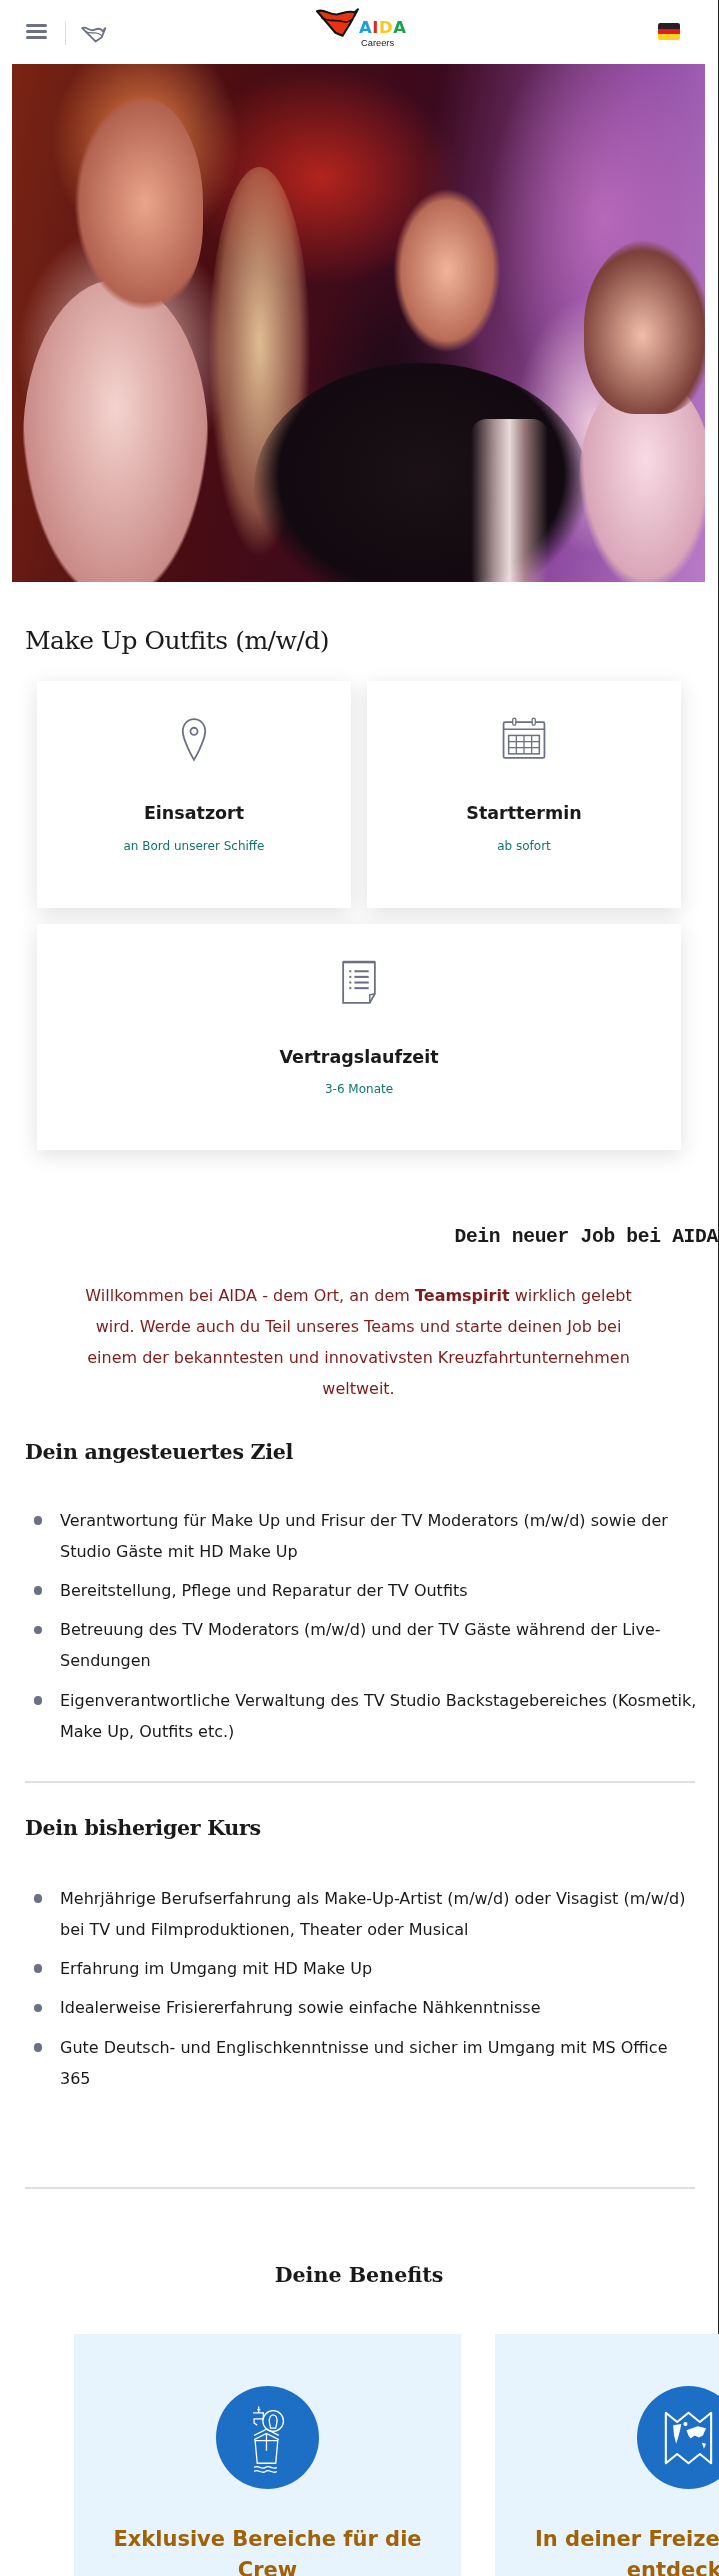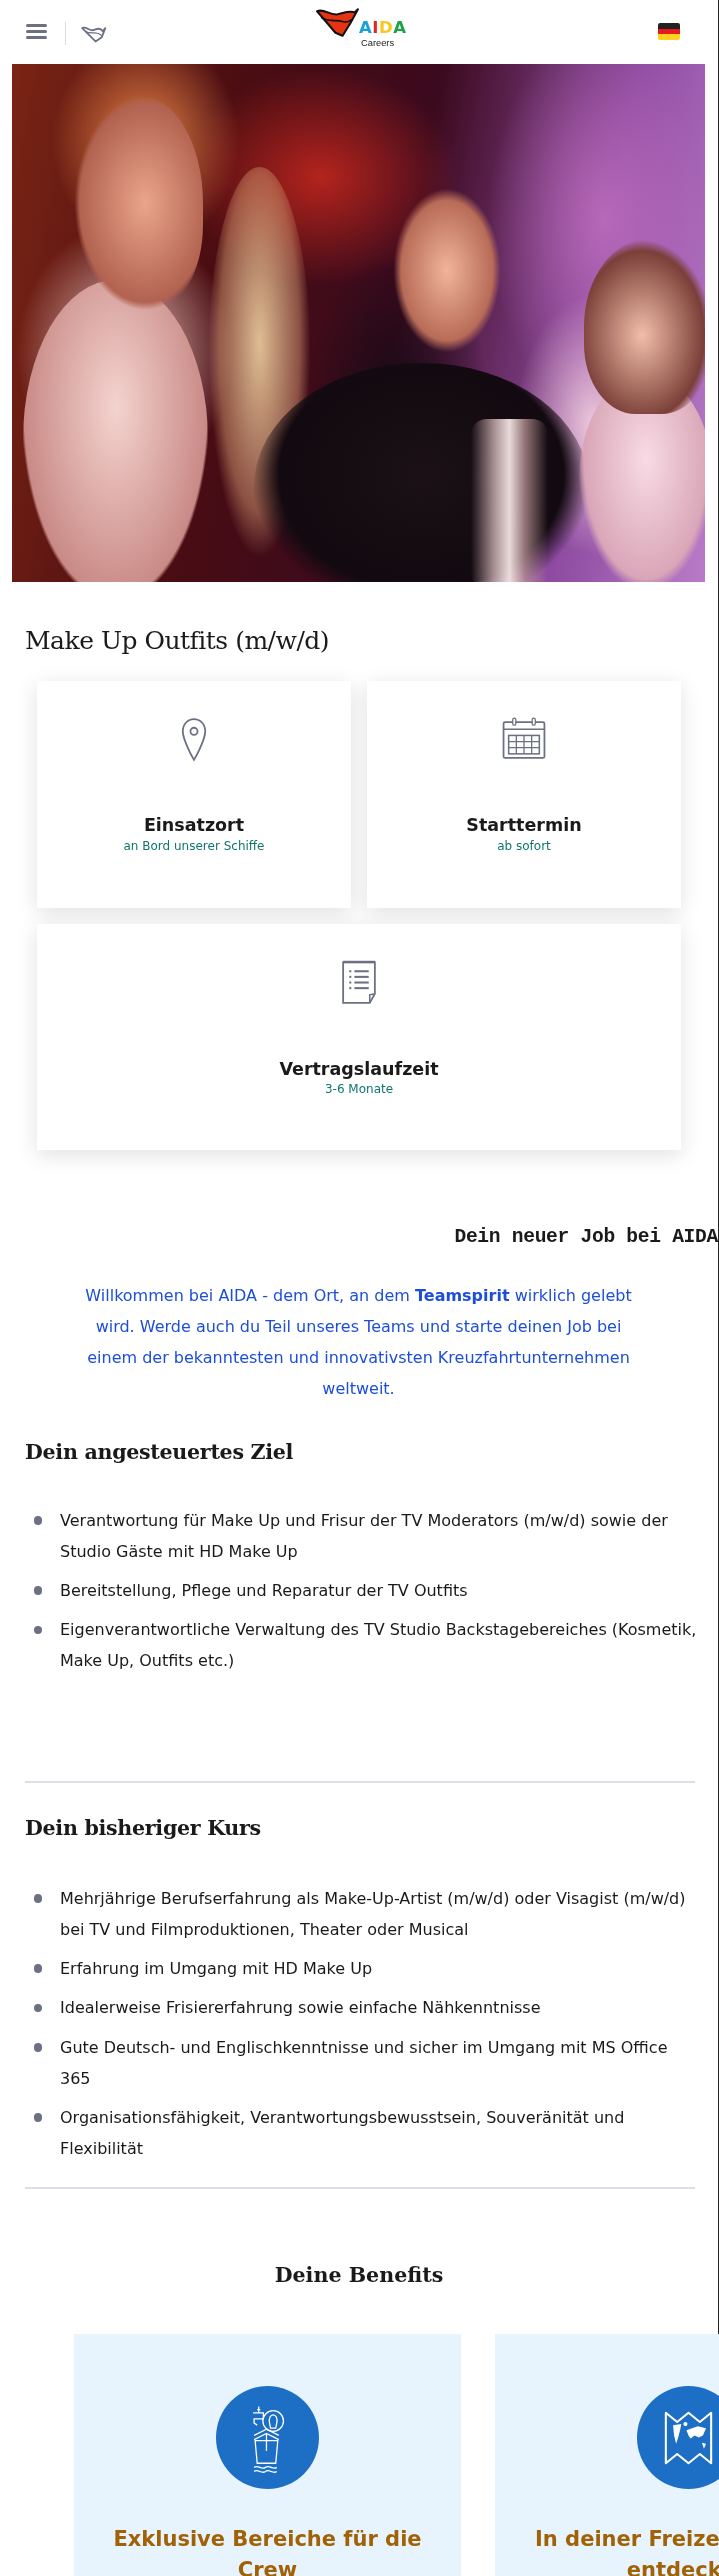--- a/index.html
+++ b/index.html
@@ -52,26 +52,26 @@
   
   .job-title { position: absolute; left: 25px; top: 626px; font-family: "DejaVu Serif", serif; font-size: 25px; font-weight: normal; color: #1a1a1a; letter-spacing: -0.5px; }
 
   
   .info-card {
     position: absolute; background: #fff;
     box-shadow: 0 5.2px 20.6px rgba(0,0,0,0.12);
     text-align: center;
   }
   .info-card .icon { position: absolute; left: 50%; transform: translateX(-50%); }
-  .info-card .card-label { position: absolute; left: 0; right: 0; font-family: "DejaVu Sans", sans-serif; font-weight: bold; font-size: 17.5px; color: #1a1a1a; margin-top: 12px; }
+  .info-card .card-label { position: absolute; left: 0; right: 0; font-family: "DejaVu Sans", sans-serif; font-weight: bold; font-size: 17.5px; color: #1a1a1a; }
   .info-card .card-value { position: absolute; left: 0; right: 0; font-family: "DejaVu Sans", sans-serif; font-size: 12px; color: #0f766e; }
 
   
   .intro-heading { position: absolute; left: 0; width: 718px; top: 1226px; text-align: right; font-family: Liberation Mono, monospace; font-size: 19.6px; color: #1a1a1a; letter-spacing: -0.3px; }
-  .intro-text { position: absolute; left: 72px; width: 573px; top: 1280px; text-align: center; font-size: 16px; line-height: 31px; color: #1d4ed8; }
+  .intro-text { position: absolute; left: 72px; width: 573px; top: 1280px; text-align: center; font-size: 16px; line-height: 31px; color: #7f1d1d; }
   .intro-text strong { font-weight: bold; }
 
   
   .section-heading { position: absolute; left: 25px; font-family: "DejaVu Serif", serif; font-size: 20.6px; color: #1a1a1a; letter-spacing: -0.3px; }
   .bullet-list { position: absolute; left: 33px; width: 665px; list-style: none; }
   .bullet-list li { position: relative; padding-left: 27px; font-size: 16px; line-height: 31px; color: #1a1a1a; margin-bottom: 8.2px; }
   .bullet-list li::before { content: ""; position: absolute; left: 0.5px; top: 11.3px; width: 8.8px; height: 8.8px; border-radius: 50%; background: #6b7083; }
   .divider { position: absolute; left: 25px; width: 670px; height: 1.5px; background: #dde0e8; }
 
   
@@ -175,31 +175,31 @@
   <div class="card-value" style="top:158px;">3-6 Monate</div>
 </div>
 
 <h2 class="intro-heading">Dein neuer Job bei AIDA</h2>
 <p class="intro-text"><span>Willkommen bei AIDA - dem Ort, an dem </span><strong>Teamspirit</strong><span> wirklich gelebt wird. Werde auch du Teil unseres Teams und starte deinen Job bei einem der bekanntesten und innovativsten Kreuzfahrtunternehmen weltweit.</span></p>
 
 <h2 class="section-heading" style="top:1440px;">Dein angesteuertes Ziel</h2>
 <ul class="bullet-list" style="top:1505px;">
   <li>Verantwortung für Make Up und Frisur der TV Moderators (m/w/d) sowie der Studio Gäste mit HD Make Up</li>
   <li>Bereitstellung, Pflege und Reparatur der TV Outfits</li>
+  <li>Betreuung des TV Moderators (m/w/d) und der TV Gäste während der Live-Sendungen</li>
   <li>Eigenverantwortliche Verwaltung des TV Studio Backstagebereiches (Kosmetik, Make Up, Outfits etc.)</li>
 </ul>
 <div class="divider" style="top:1781px;"></div>
 
 <h2 class="section-heading" style="top:1816px;">Dein bisheriger Kurs</h2>
 <ul class="bullet-list" style="top:1883px;">
   <li>Mehrjährige Berufserfahrung als Make-Up-Artist (m/w/d) oder Visagist (m/w/d) bei TV und Filmproduktionen, Theater oder Musical</li>
   <li>Erfahrung im Umgang mit HD Make Up</li>
   <li>Idealerweise Frisiererfahrung sowie einfache Nähkenntnisse</li>
   <li>Gute Deutsch- und Englischkenntnisse und sicher im Umgang mit MS Office 365</li>
-  <li>Organisationsfähigkeit, Verantwortungsbewusstsein, Souveränität und Flexibilität</li>
 </ul>
 <div class="divider" style="top:2187px;"></div>
 
 <h2 class="benefits-heading">Deine Benefits</h2>
 
 <div class="benefit-card" style="left:74px;width:387px;">
   <div class="benefit-circle" style="left:142px;">
     <svg width="103" height="103" viewBox="0 0 200 200">
       <g fill="none" stroke="#fff" stroke-width="2.5">
         <path d="M80 46 L86 46 M83 40 L83 52 M72 52 L92 52 L92 64 L74 64 L74 72 L80 76"></path>

